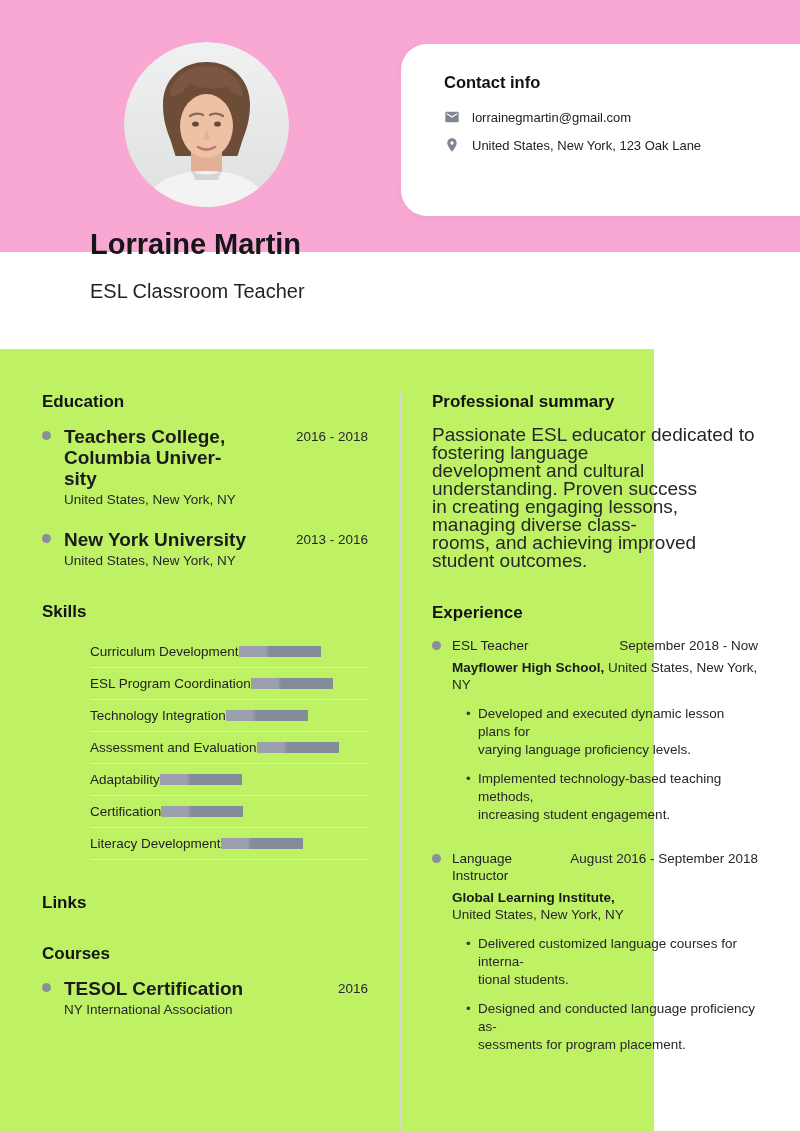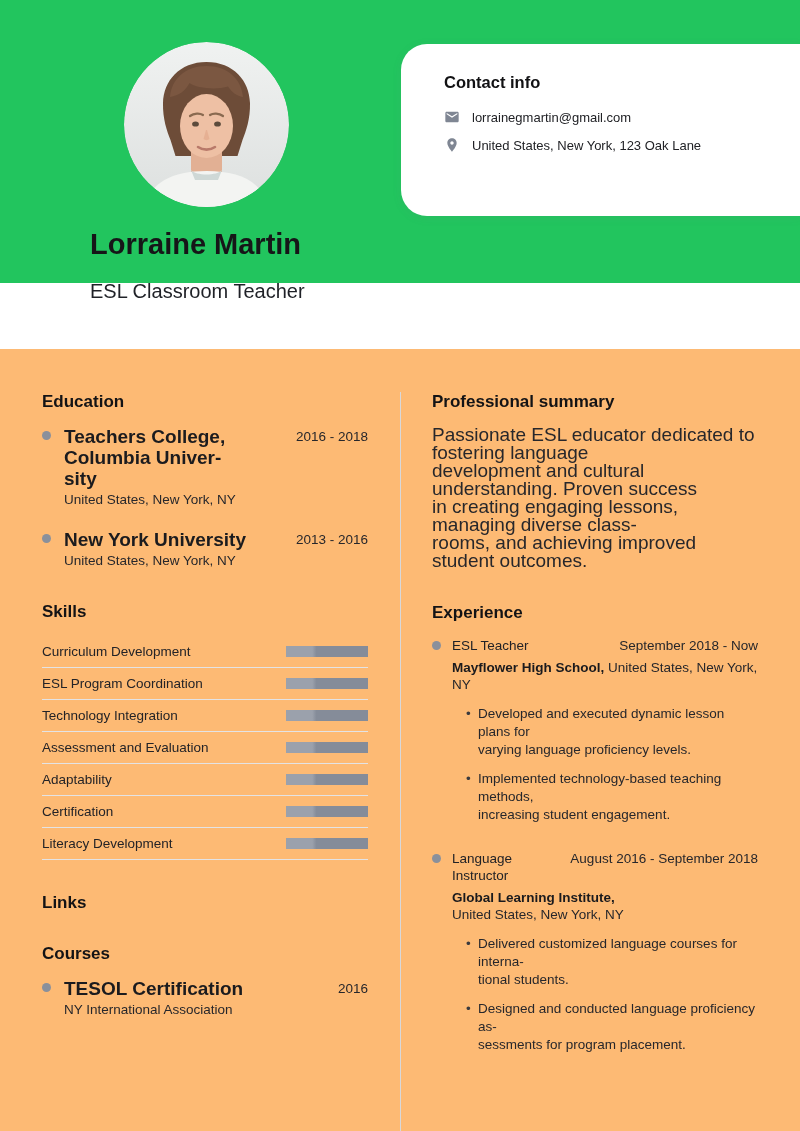--- a/index.html
+++ b/index.html
@@ -2,54 +2,54 @@
 <html><head>
 <meta charset="utf-8">
 <style>
   html,body { margin:0; padding:0; background:#ffffff; }
   .page {
     position:relative; width:800px; height:1131px; overflow:hidden;
     background:#ffffff; font-family:"Liberation Sans","DejaVu Sans",sans-serif;
     color:#27272b;
   }
   
-  .header { position:absolute; left:0; top:0; width:800px; height:283px; background:#22c55e; }
+  .header { position:absolute; left:0; top:0; width:800px; height:252px; background:#f9a8d4; }
   .photo { position:absolute; left:124px; top:42px; width:165px; height:165px; border-radius:50%; overflow:hidden; }
   .photo svg { display:block; width:165px; height:165px; }
   .name { position:absolute; left:90px; top:226px; margin:0; font-size:29px; line-height:36px; font-weight:700; color:#161618; }
   .job-title { position:absolute; left:90px; top:278px; font-size:20px; line-height:26px; color:#1f2127; }
 
   .contact-card {
     position:absolute; left:401px; top:44px; width:399px; height:172px;
     background:#ffffff; border-radius:26px 0 0 26px; box-sizing:border-box;
     padding:29px 14px 0 43px; box-shadow:0 2px 10px rgba(110,120,140,0.10);
   }
   .contact-heading { margin:0 0 17px; font-size:16.5px; font-weight:700; color:#121214; }
   .contact-item { display:flex; align-items:center; margin-bottom:12px; font-size:13px; color:#212226; }
   .contact-icon { width:16px; height:16px; margin-right:12px; flex:none; }
   .contact-icon svg { display:block; width:16px; height:16px; fill:#7f8693; }
 
   
-  .body { position:absolute; left:0; top:349px; width:800px; height:782px; background:#fdba74; }
+  .body { position:absolute; left:0; top:349px; width:654px; height:782px; background:#bef264; }
   .vline { position:absolute; left:400px; top:43px; bottom:0; width:1px; background:#d8d8da; }
   .col-left  { position:absolute; left:42px;  top:43px; width:326px; }
   .col-right { position:absolute; left:432px; top:43px; width:326px; }
 
   .section-heading { margin:0 0 14px; font-size:17px; line-height:20px; font-weight:700; color:#131315; }
 
   .entry { display:grid; grid-template-columns:22px 1fr auto; align-items:start; }
   .entry + .entry { margin-top:19px; }
   .dot { width:9px; height:9px; border-radius:50%; background:#8a909b; margin-top:5px; }
   .entry-title { font-size:19px; line-height:21px; font-weight:700; color:#1b1b1e; white-space:pre-line; }
   .entry-date  { font-size:13.5px; line-height:21px; color:#27272b; padding-left:8px; }
   .entry-sub   { grid-column:2/4; margin-top:1px; font-size:13.5px; line-height:20px; color:#27272b; }
 
   .skills-block, .courses-block { margin-top:31px; }
   .links-block { margin-top:33px; }
-  .skill-row { display:flex; align-items:center; justify-content:space-between; height:31px; border-bottom:1px solid #e3e3e5; }
+  .skill-row { display:flex; align-items:center; justify-content:flex-start; height:31px; border-bottom:1px solid #e3e3e5;margin-left:48px; }
   .skill-label { font-size:13.5px; color:#232327; }
   .skill-bar { width:82px; height:11px; flex:none;
     background:linear-gradient(90deg,#9ba1ac 0%,#9ba1ac 32%,#858c99 37%,#858c99 100%); }
   .link-line { font-size:13.5px; line-height:19px; color:#27272b; }
 
   .summary-text { margin:0; font-size:19px; line-height:18px; color:#27272b; white-space:pre-line; }
   .exp-block { margin-top:33px; }
   .exp-item + .exp-item { margin-top:26px; }
   .exp-head { display:grid; grid-template-columns:20px 1fr auto; align-items:start; }
   .exp-head .dot { margin-top:4px; }

